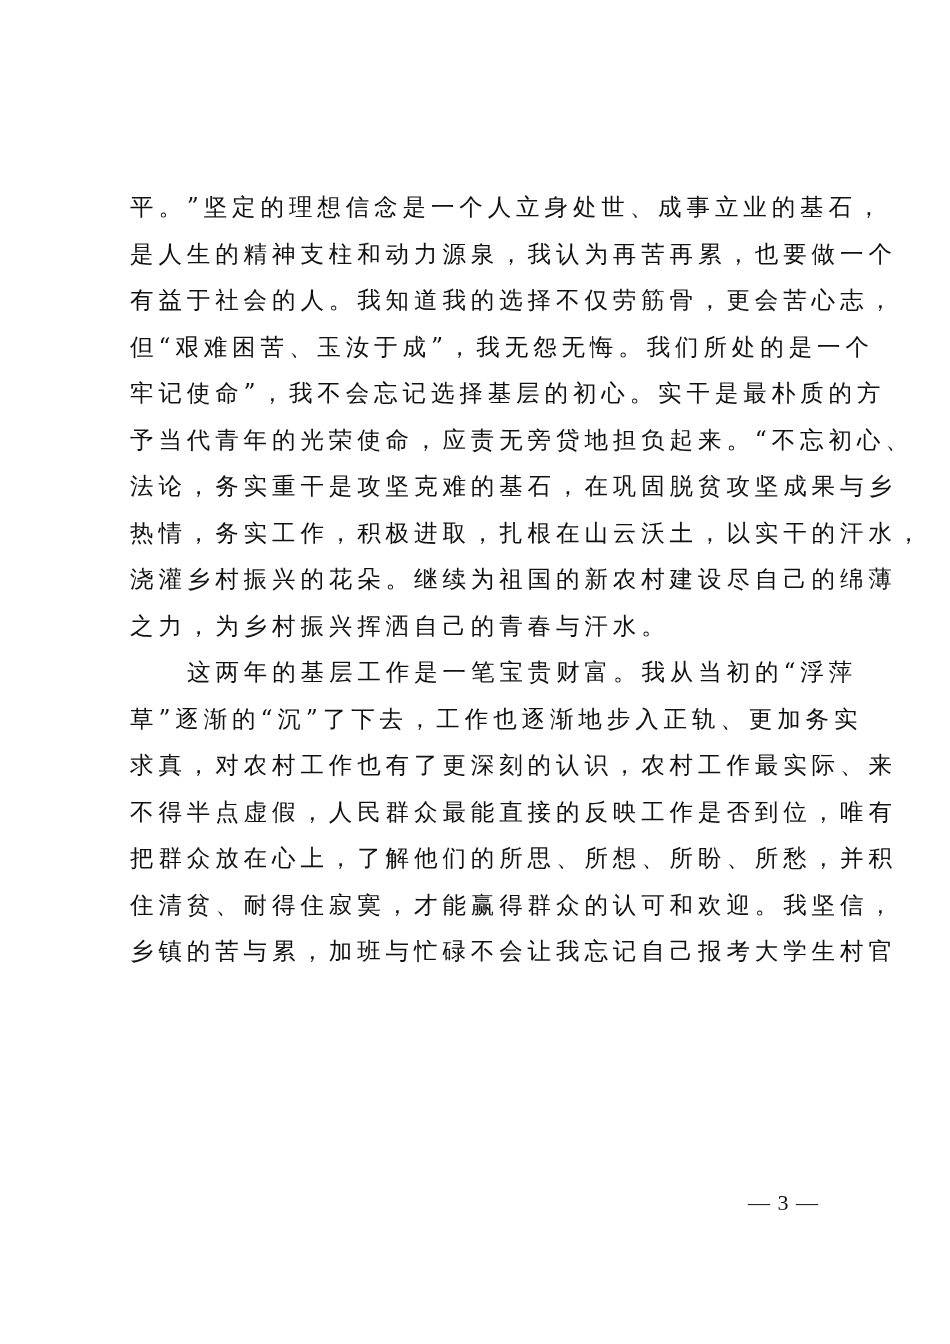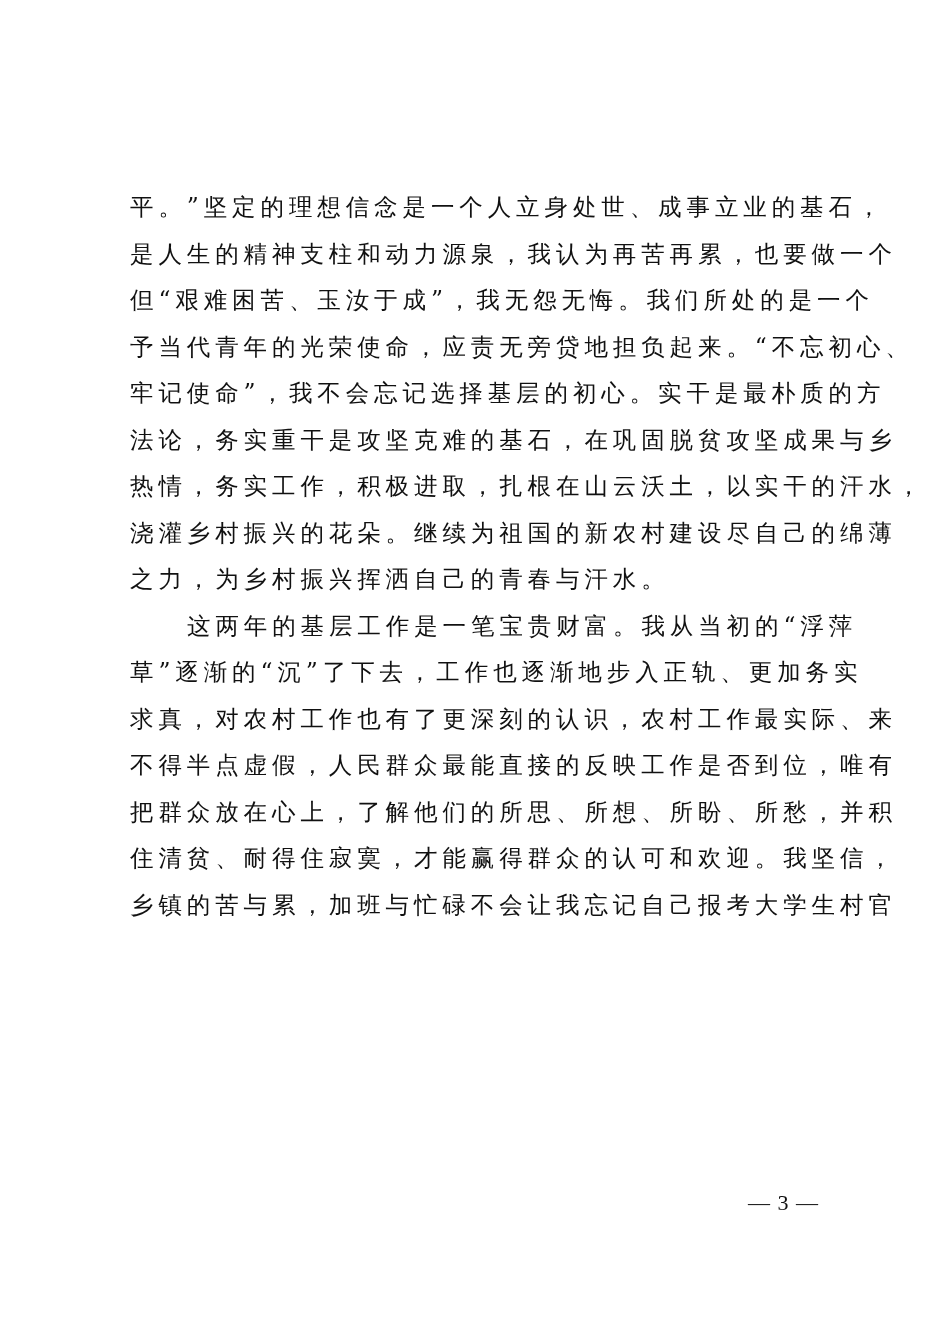--- a/index.html
+++ b/index.html
@@ -49,23 +49,24 @@
   }
 </style>
 </head>
 <body>
 
 <div class="page">
   <div class="body-text">
     <div>
       <div class="line">平。”坚定的理想信念是一个人立身处世、成事立业的基石，</div>
       <div class="line">是人生的精神支柱和动力源泉，我认为再苦再累，也要做一个</div>
+      <div class="line">有益于社会的人。我知道我的选择不仅劳筋骨，更会苦心志，</div>
       <div class="line">但“艰难困苦、玉汝于成”，我无怨无悔。我们所处的是一个</div>
+      <div class="line">牢记使命”，我不会忘记选择基层的初心。实干是最朴质的方</div>
       <div class="line">予当代青年的光荣使命，应责无旁贷地担负起来。“不忘初心、</div>
-      <div class="line">牢记使命”，我不会忘记选择基层的初心。实干是最朴质的方</div>
       <div class="line">法论，务实重干是攻坚克难的基石，在巩固脱贫攻坚成果与乡</div>
       <div class="line">热情，务实工作，积极进取，扎根在山云沃土，以实干的汗水，</div>
       <div class="line">浇灌乡村振兴的花朵。继续为祖国的新农村建设尽自己的绵薄</div>
       <div class="line">之力，为乡村振兴挥洒自己的青春与汗水。</div>
     </div>
     <div>
       <div class="line indent">这两年的基层工作是一笔宝贵财富。我从当初的“浮萍</div>
       <div class="line">草”逐渐的“沉”了下去，工作也逐渐地步入正轨、更加务实</div>
       <div class="line">求真，对农村工作也有了更深刻的认识，农村工作最实际、来</div>
       <div class="line">不得半点虚假，人民群众最能直接的反映工作是否到位，唯有</div>

